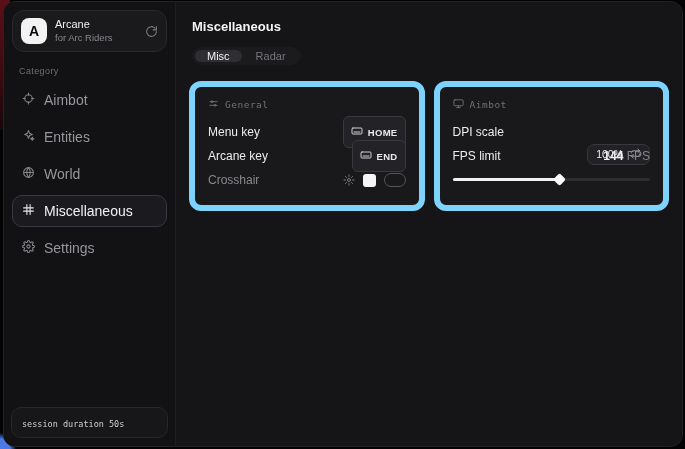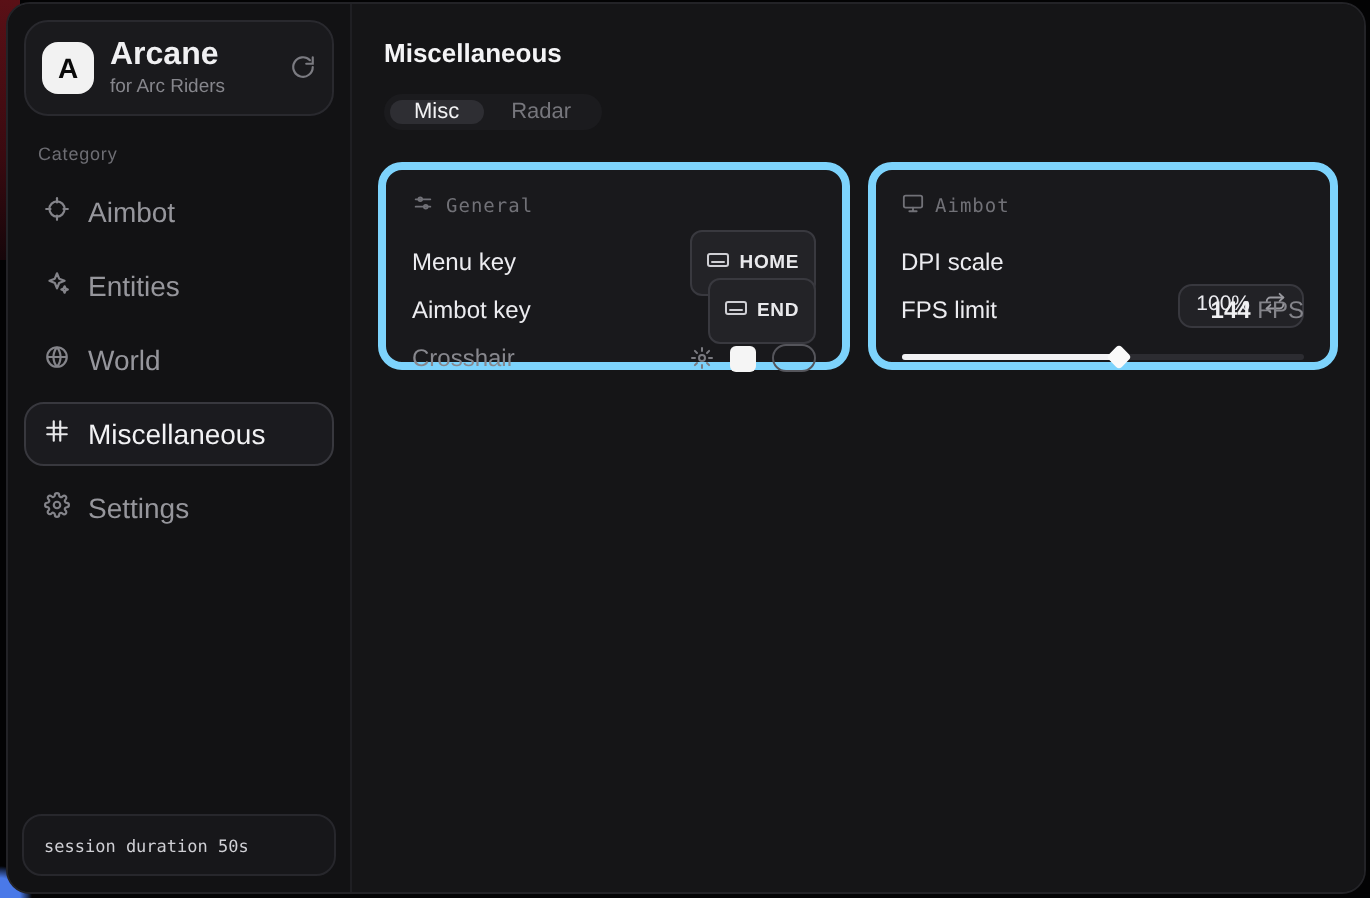--- a/index.html
+++ b/index.html
@@ -18,21 +18,21 @@
 
   
   .sidebar { width:172px; background:#121214; border-right:1px solid #1f1f23;
              padding:8px; position:relative; flex-shrink:0; }
   .brand-card { background:#1a1a1d; border:1px solid #29292e; border-radius:12px;
                 padding:7px 8px; display:flex; align-items:center; gap:8px; }
   .logo { width:26px; height:26px; background:#f2f2f2; border-radius:8px;
           display:flex; align-items:center; justify-content:center;
           color:#0a0a0a; font-weight:bold; font-size:14px; flex-shrink:0; }
   .brand-text { flex:1; line-height:1.25; }
-  .brand-title { color:#f0f0f2; font-size:16px; font-weight:bold; }
+  .brand-title { color:#f0f0f2; font-size:11px; font-weight:normal; }
   .brand-sub { color:#86868c; font-size:9.5px; }
   .icon-btn { color:#7b7b81; display:flex; align-items:center; }
 
   .cat-label { color:#6d6d73; font-size:9px; letter-spacing:.4px; margin:14px 0 8px 7px; }
 
   .nav-item { display:flex; align-items:center; gap:9px; padding:7px 9px;
               border:1px solid transparent; border-radius:10px; margin-bottom:5px;
               color:#96969c; font-size:14px; cursor:default; }
   .nav-item svg { color:#84848a; }
   .nav-item.active { background:#1b1b1f; border-color:#38383e; color:#f2f2f4; }
@@ -47,22 +47,22 @@
   
   .main { flex:1; background:#151517; padding:17px 13px; }
   .page-title { color:#f4f4f6; font-size:13px; font-weight:bold; margin-left:3px; }
 
   .tabs { display:inline-flex; background:#1b1b1e; border-radius:9px; padding:3px;
           margin:13px 0 16px 3px; gap:2px; }
   .tab { font-size:11px; padding:0 12px; border-radius:7px; color:#76767c; }
   .tab.active { background:#2e2e33; color:#f2f2f4; }
 
   .cards { display:flex; gap:9px; }
-  .card { flex:1; background:#19191c; border:4px solid #7dd3fc; border-radius:12px;
-          padding:11px 13px; height:104px; }
+  .card { flex:1; background:#19191c; border:6px solid #7dd3fc; border-radius:12px;
+          padding:11px 13px; height:130px; }
   .card-head { display:flex; align-items:center; gap:6px; color:#717177;
                font-family:"DejaVu Sans Mono", monospace; font-size:9.5px;
                letter-spacing:.5px; margin-bottom:9px; }
   .row { display:flex; align-items:center; justify-content:space-between; height:24px; }
   .row-label { color:#ececf0; font-size:12px; font-weight:500; }
   .row-label.muted { color:#87878d; }
 
   .key-badge { display:inline-flex; align-items:center; gap:5px;
                background:#232327; border:1px solid #39393f; border-radius:6px;
                padding:8px 7px; color:#e9e9ec; font-size:9.5px; font-weight:bold;
@@ -204,21 +204,21 @@
               <svg width="12" height="12" viewBox="0 0 24 24" fill="none" stroke="currentColor" stroke-width="2" stroke-linecap="round">
                 <rect x="2" y="6" width="20" height="12" rx="2"></rect>
                   <path d="M6 14h12"></path>
               </svg>
             </span>
             <span>HOME</span>
           </span>
         </div>
 
         <div class="row">
-          <span class="row-label">Aimbot key</span>
+          <span class="row-label">Arcane key</span>
           <span class="key-badge">
             <span>
               <svg width="12" height="12" viewBox="0 0 24 24" fill="none" stroke="currentColor" stroke-width="2" stroke-linecap="round">
                 <rect x="2" y="6" width="20" height="12" rx="2"></rect>
                   <path d="M6 14h12"></path>
               </svg>
             </span>
             <span>END</span>
           </span>
         </div>

